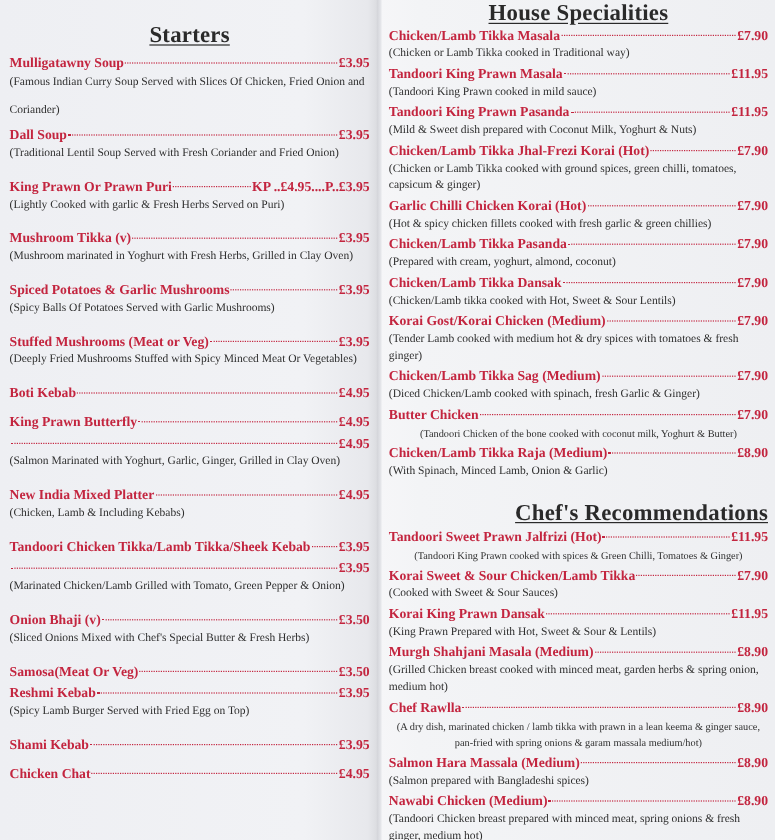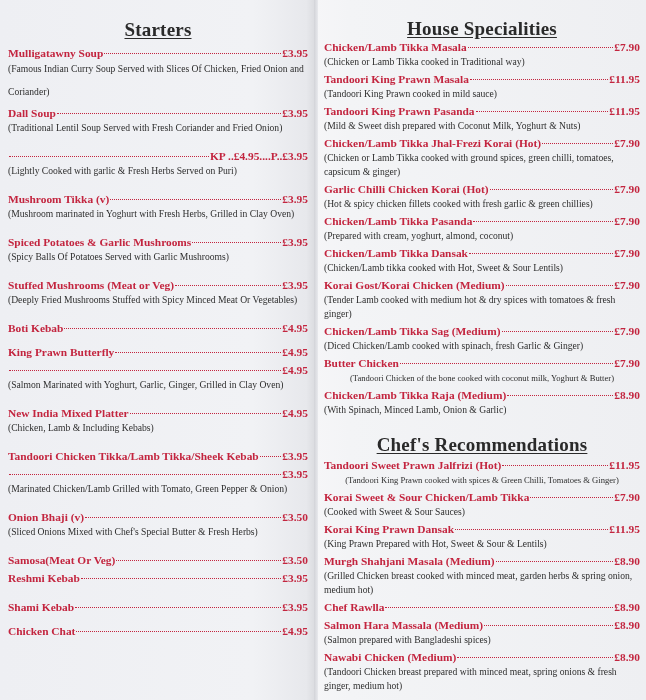--- a/index.html
+++ b/index.html
@@ -33,22 +33,22 @@
       font-weight: bold;
       text-decoration: underline;
       text-underline-offset: 2px;
       color: #2a2a2a;
       font-size: 19px;
       letter-spacing: 0.2px;
       margin: 0;
       line-height: 22px;
     }
     .heading.h-starters { padding-top: 19px; height: 27px; }
-    .heading.h-house { padding-top: 18px; height: 22px; }
-    .heading.h-chef { margin-top: 17px; height: 24px; }
+    .heading.h-house { padding-top: 1px; height: 22px; }
+    .heading.h-chef { margin-top: 17px; height: 24px; text-align: right; }
     .item { margin: 0; }
     .item-row {
       display: flex; align-items: baseline;
       color: #c3253f;
       font-weight: bold;
       font-size: 11.4px;
       line-height: 15px;
       white-space: nowrap;
     }
     .item-name { flex: 0 0 auto; }
@@ -99,20 +99,21 @@
           <span class="item-name">Dall Soup</span>
           <span class="leader"></span>
           <span class="item-price">£3.95</span>
         </div>
       <div class="item-desc">(Traditional Lentil Soup Served with Fresh Coriander and Fried Onion)</div>
     </div>
     <div class="gap-l"></div>
 
     <div class="item">
       <div class="item-row">
+          <span class="item-name">King Prawn Or Prawn Puri</span>
           <span class="leader"></span>
           <span class="item-price">KP ..£4.95....P..£3.95</span>
         </div>
       <div class="item-desc">(Lightly Cooked with garlic &amp; Fresh Herbs Served on Puri)</div>
     </div>
     <div class="gap-l"></div>
 
     <div class="item">
       <div class="item-row">
           <span class="item-name">Mushroom Tikka (v)</span>
@@ -216,20 +217,21 @@
         </div>
     </div>
     <div class="gap-s"></div>
 
     <div class="item">
       <div class="item-row">
           <span class="item-name">Reshmi Kebab</span>
           <span class="leader"></span>
           <span class="item-price">£3.95</span>
         </div>
+      <div class="item-desc">(Spicy Lamb Burger Served with Fried Egg on Top)</div>
     </div>
     <div class="gap-l"></div>
 
     <div class="item">
       <div class="item-row">
           <span class="item-name">Shami Kebab</span>
           <span class="leader"></span>
           <span class="item-price">£3.95</span>
         </div>
     </div>
@@ -397,20 +399,21 @@
       <div class="item-desc" style="padding-right:4px">(Grilled Chicken breast cooked with minced meat, garden herbs &amp; spring onion, medium hot)</div>
     </div>
     <div class="gap-s"></div>
 
     <div class="item">
       <div class="item-row">
           <span class="item-name">Chef Rawlla</span>
           <span class="leader"></span>
           <span class="item-price">£8.90</span>
         </div>
+      <div class="item-desc small">(A dry dish, marinated chicken / lamb tikka with prawn in a lean keema &amp; ginger sauce, pan-fried with spring onions &amp; garam massala medium/hot)</div>
     </div>
     <div class="gap-s"></div>
 
     <div class="item">
       <div class="item-row">
           <span class="item-name">Salmon Hara Massala (Medium)</span>
           <span class="leader"></span>
           <span class="item-price">£8.90</span>
         </div>
       <div class="item-desc">(Salmon prepared with Bangladeshi spices)</div>

